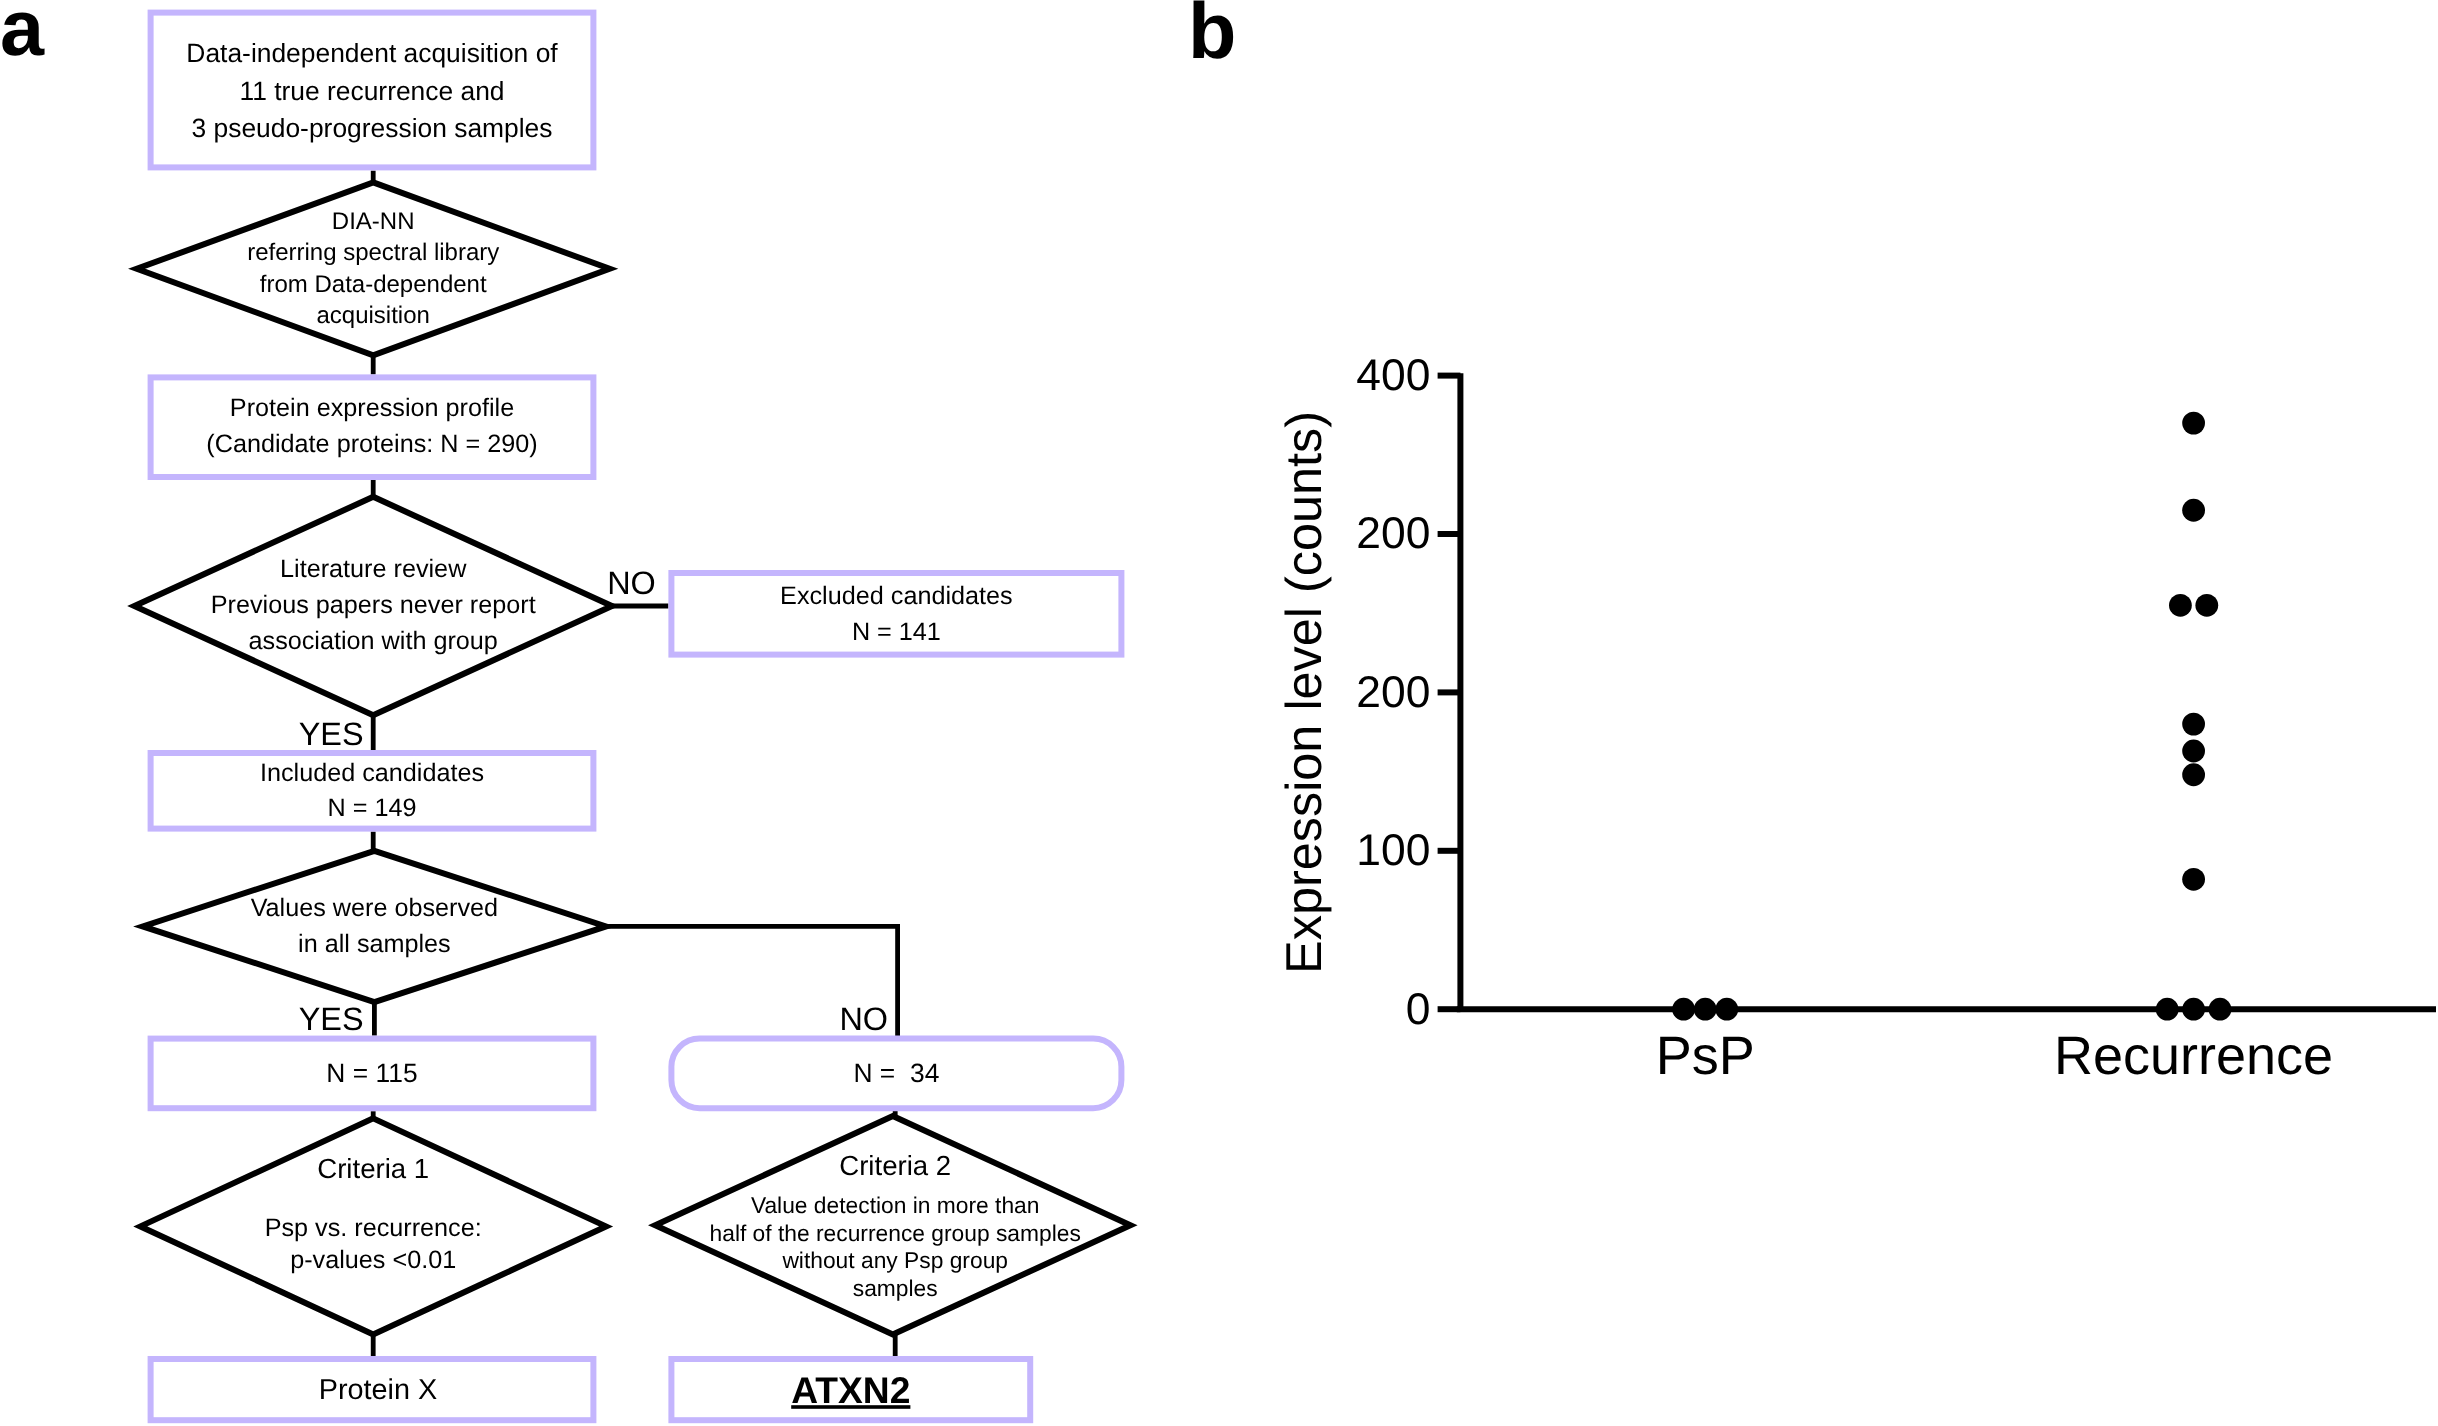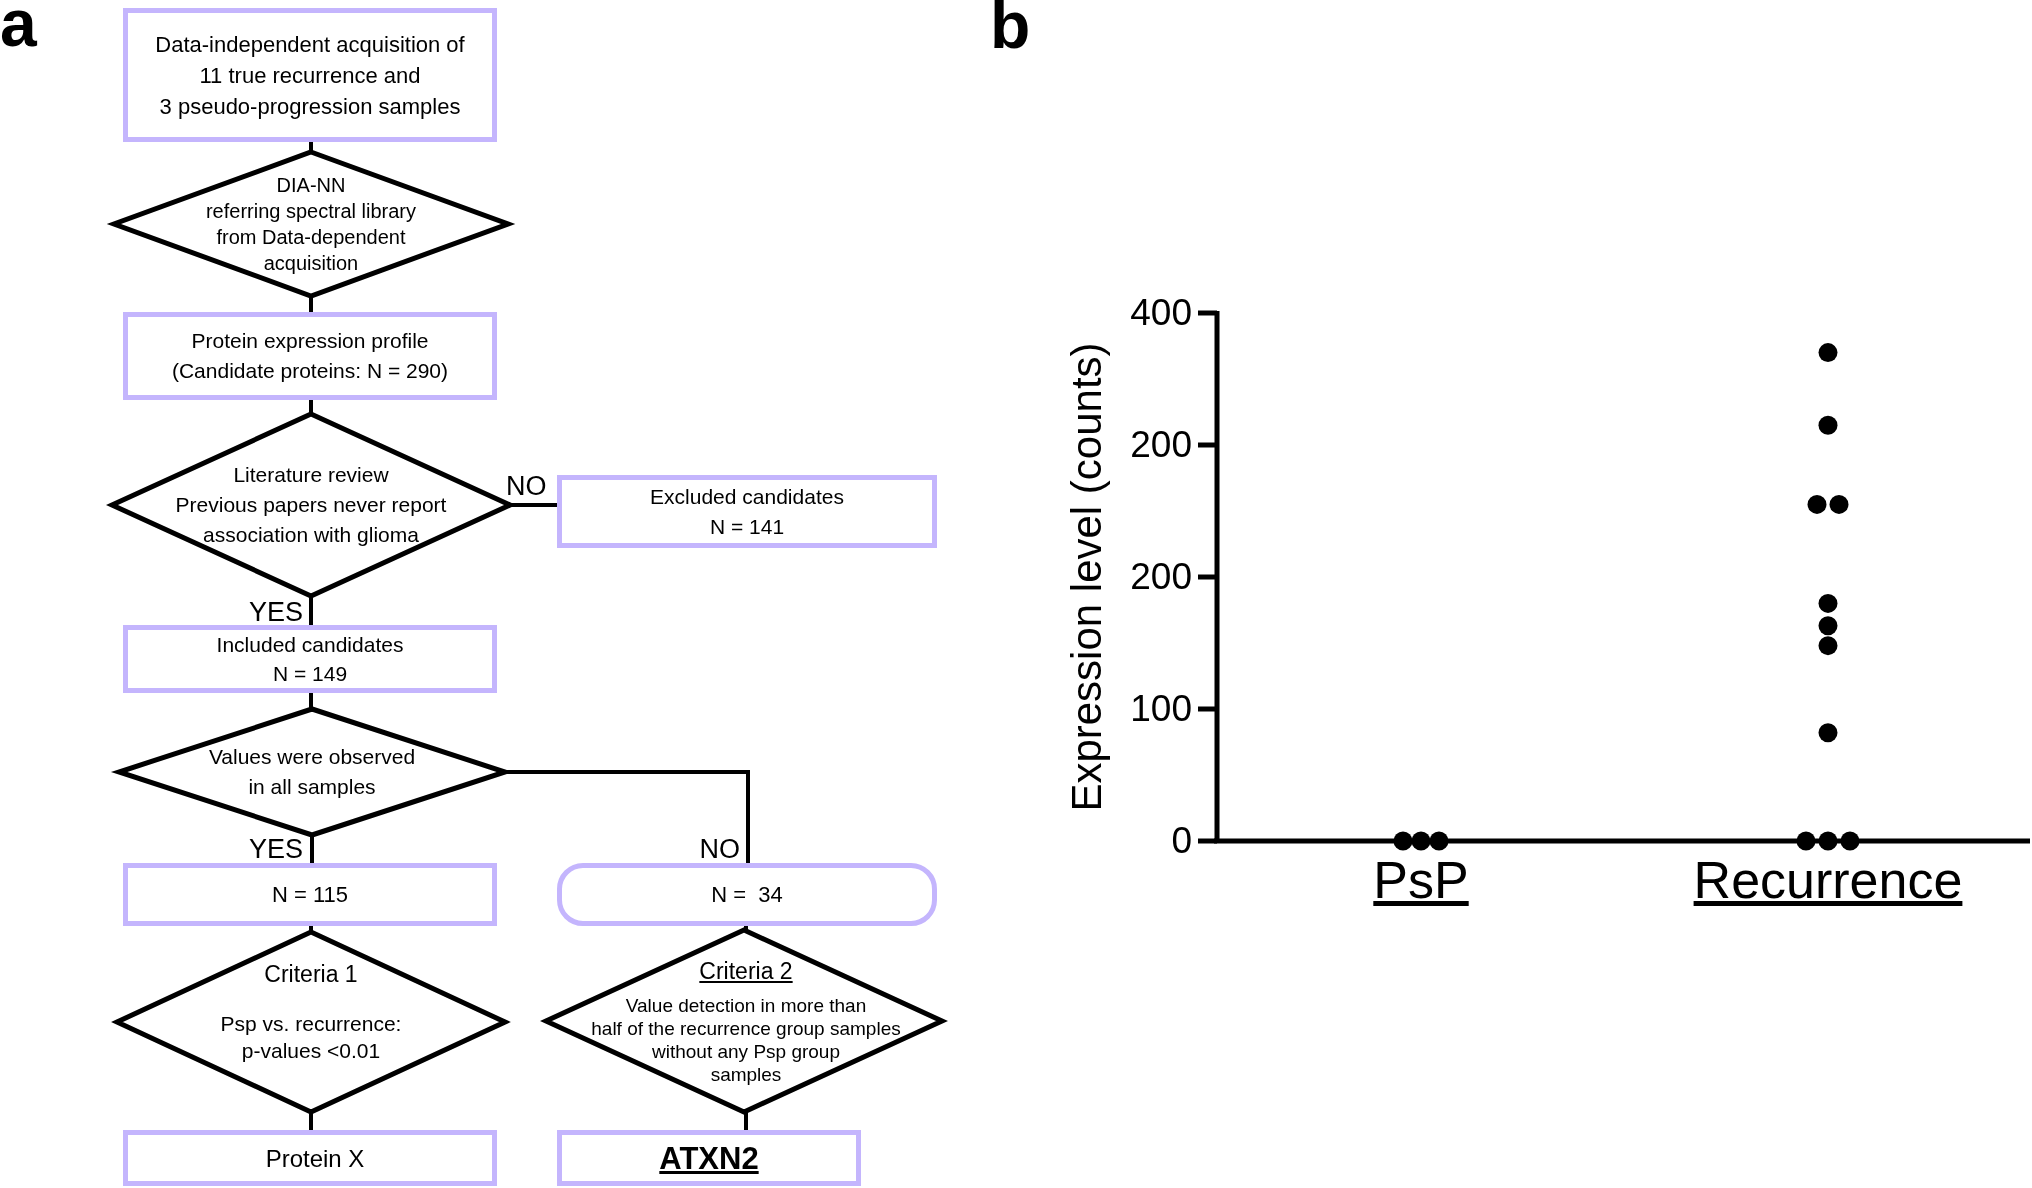--- a/index.html
+++ b/index.html
@@ -9,21 +9,21 @@
   .panel-label{position:absolute;font-size:66px;font-weight:700;line-height:70px;}
   .fbox{position:absolute;box-sizing:border-box;background:#fff;border:5px solid #c4b5fd;
         display:flex;flex-direction:column;align-items:center;justify-content:center;
         text-align:center;font-size:22px;line-height:31px;}
   .dtext{position:absolute;text-align:center;pointer-events:none;}
   .branch{position:absolute;font-size:27px;line-height:30px;}
   .ra{text-align:right;}
   .ylabel{position:absolute;left:787px;top:551px;width:600px;height:52px;line-height:52px;
           text-align:center;font-size:42px;transform:rotate(-90deg);transform-origin:50% 50%;}
   .ytick{position:absolute;width:120px;text-align:right;font-size:37px;line-height:44px;height:44px;}
-  .cat{position:absolute;width:300px;text-align:center;font-size:52px;line-height:44px;text-decoration:underline;}
+  .cat{position:absolute;width:300px;text-align:center;font-size:45px;line-height:44px;}
   .u{text-decoration:underline;}
 </style>
 </head>
 <body>
 
 <div class="figure">
 
   <svg class="layer" id="shapes" width="2032" height="1188" viewBox="0 0 2032 1188">
     <g stroke="#000" stroke-width="4">
       <line x1="311" y1="142" x2="311" y2="158"></line>
@@ -89,21 +89,21 @@
   </div>
 
   <div class="fbox" style="left:123px;top:312px;width:374px;height:88px;font-size:21px;line-height:30px;">
     <span>Protein expression profile</span>
     <span>(Candidate proteins: N = 290)</span>
   </div>
 
   <div class="dtext" style="left:131px;top:460px;width:360px;font-size:21px;line-height:30px;">
     <span style="display:block">Literature review</span>
     <span style="display:block">Previous papers never report</span>
-    <span style="display:block">association with glioma</span>
+    <span style="display:block">association with group</span>
   </div>
 
   <div class="branch" style="left:506px;top:471px;width:50px;">NO</div>
 
   <div class="fbox" style="left:557px;top:475px;width:380px;height:73px;font-size:21px;line-height:30px;">
     <span>Excluded candidates</span>
     <span>N = 141</span>
   </div>
 
   <div class="branch ra" style="left:203px;top:597px;width:100px;">YES</div>
@@ -131,21 +131,21 @@
 
   <div class="dtext" style="left:146px;top:962px;width:330px;">
     <span style="display:block;font-size:23px;line-height:24px;">Criteria 1</span>
     <div style="margin-top:24px;font-size:21px;line-height:27px;">
       <span style="display:block">Psp vs. recurrence:</span>
       <span style="display:block">p-values &lt;0.01</span>
     </div>
   </div>
 
   <div class="dtext" style="left:556px;top:959px;width:380px;">
-    <span style="display:block;font-size:23px;line-height:24px;text-decoration:underline;">Criteria 2</span>
+    <span style="display:block;font-size:23px;line-height:24px;">Criteria 2</span>
     <div style="margin-top:11px;font-size:19px;line-height:23px;">
       <span style="display:block">Value detection in more than</span>
       <span style="display:block">half of the recurrence group samples</span>
       <span style="display:block">without any Psp group</span>
       <span style="display:block">samples</span>
     </div>
   </div>
 
   <div class="fbox" style="left:123px;top:1130px;width:374px;height:56px;font-size:24px;padding-left:10px;">
     <span>Protein X</span>

